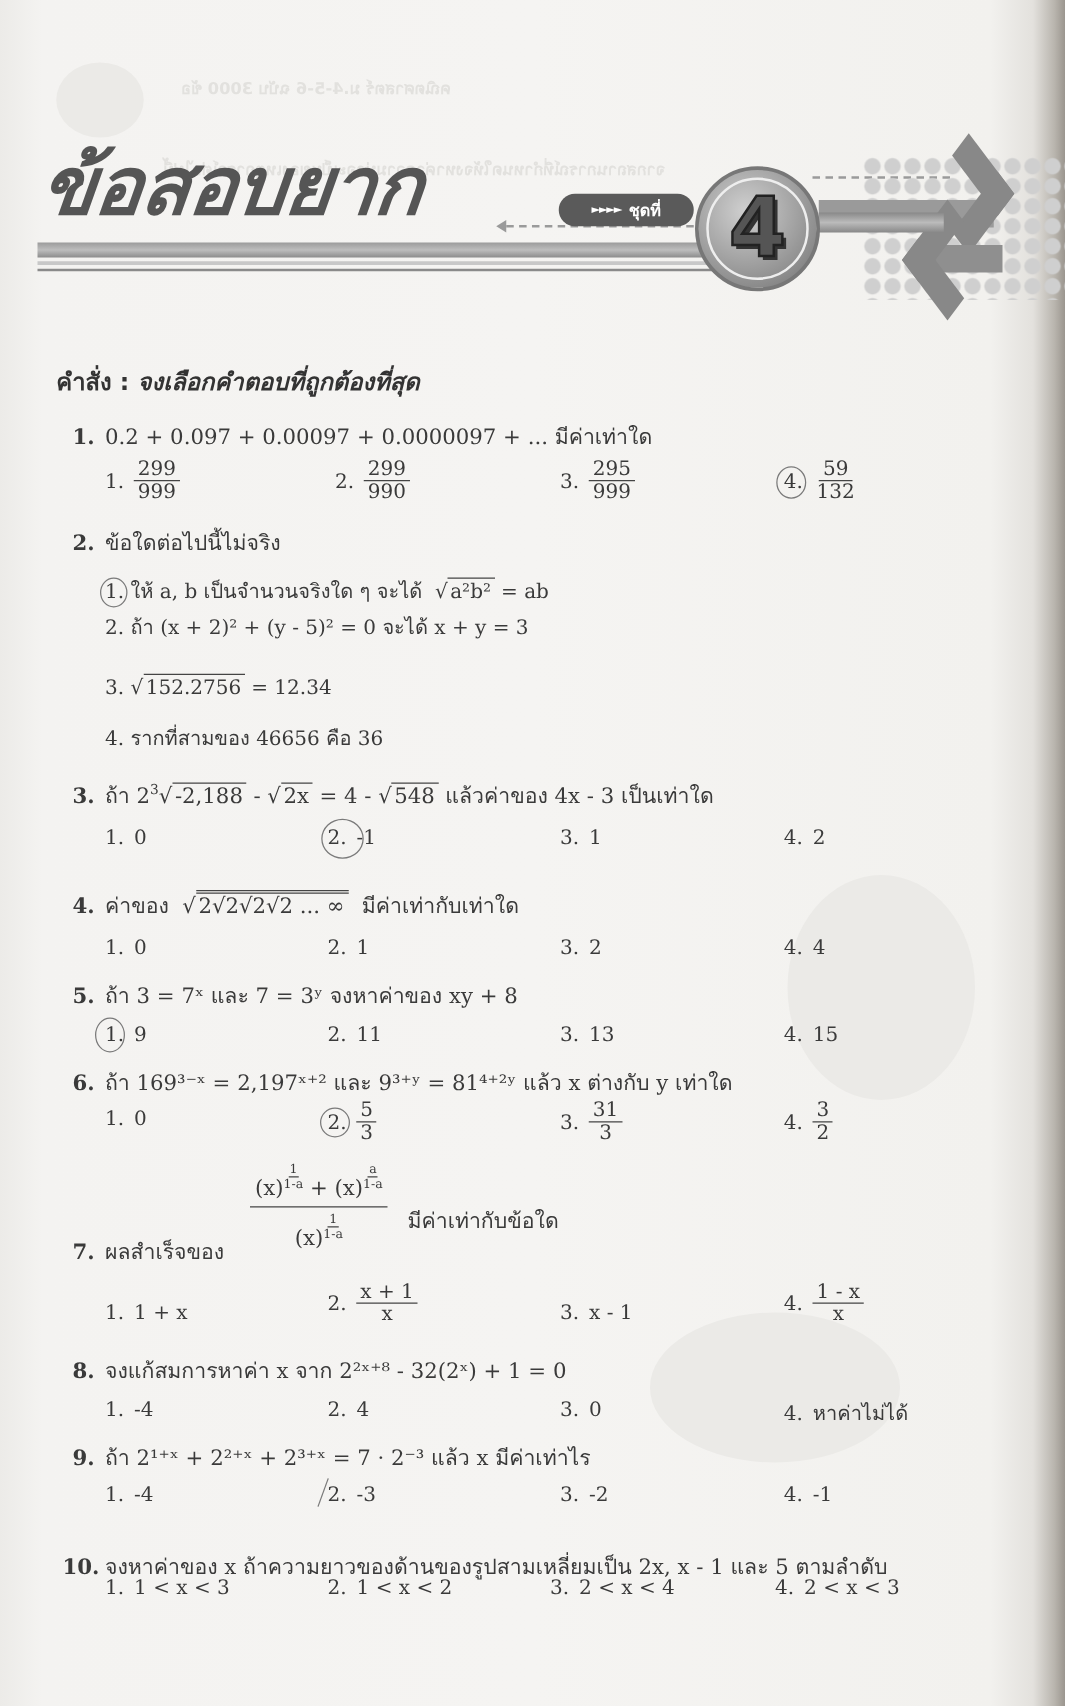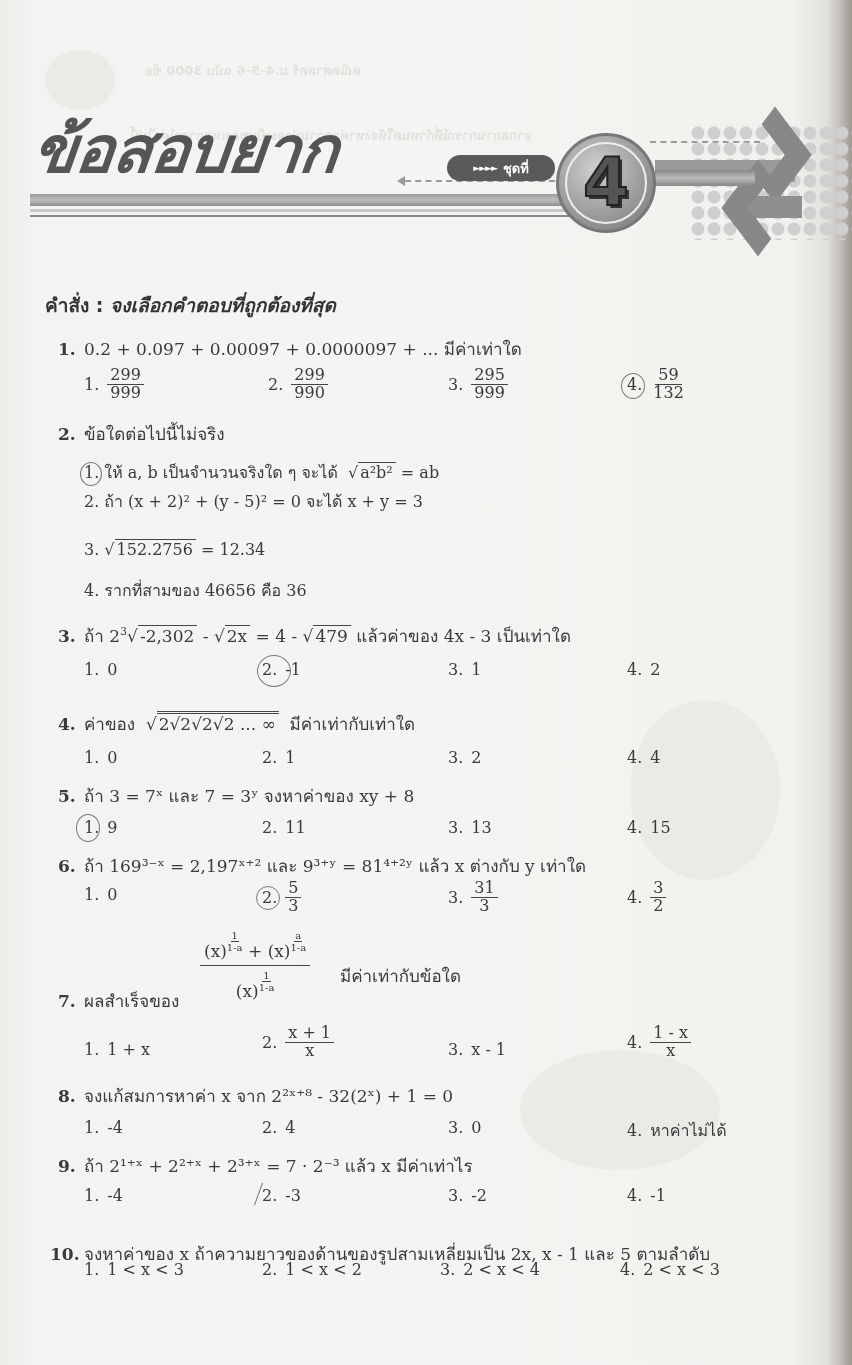--- a/index.html
+++ b/index.html
@@ -153,21 +153,21 @@
   <span>2.</span> <span>ถ้า (x + 2)² + (y - 5)² = 0 จะได้ x + y = 3</span>
 </div>
 <div class="sub" style="top:540px">
   <span>3.</span> <span class="rad"></span><span class="sqrt">152.2756</span> <span>= 12.34</span>
 </div>
 <div class="sub" style="top:578px">
   <span>4.</span> <span>รากที่สามของ 46656 คือ 36</span>
 </div>
 
 <div class="q" style="top:622px">
-  <span class="num">3.</span><span>ถ้า 2</span><sup>3</sup><span class="rad"></span><span class="sqrt">-2,302</span> <span>-</span> <span class="rad"></span><span class="sqrt">2x</span> <span>= 4 -</span> <span class="rad"></span><span class="sqrt">479</span> <span>แล้วค่าของ 4x - 3 เป็นเท่าใด</span>
+  <span class="num">3.</span><span>ถ้า 2</span><sup>3</sup><span class="rad"></span><span class="sqrt">-2,188</span> <span>-</span> <span class="rad"></span><span class="sqrt">2x</span> <span>= 4 -</span> <span class="rad"></span><span class="sqrt">548</span> <span>แล้วค่าของ 4x - 3 เป็นเท่าใด</span>
 </div>
 <div class="opt" style="left:84px;top:660px">
     <span>1.</span>
     <span>0</span>
   </div>
 <div class="opt" style="left:262px;top:660px">
     <span>2.</span>
     <span>-1</span>
   </div>
 <div class="mark" style="left:257px;top:655px;width:32px;height:30px;"></div>
@@ -266,21 +266,21 @@
         <span>1-a</span>
       </span>
   </div>
   <div class="bot">
     <span>(x)</span><span class="mini">
         <span class="n">1</span>
         <span>1-a</span>
       </span>
   </div>
 </div>
-<div class="q" style="top:962px;left:340px"><span>มีค่าเท่ากับข้อใด</span></div>
+<div class="q" style="top:962px;left:326px"><span>มีค่าเท่ากับข้อใด</span></div>
 <div class="opt" style="left:84px;top:1040px">
     <span>1.</span>
     <span>1 + x</span>
   </div>
 <div class="opt" style="left:262px;top:1025px">
     <span>2.</span>
     <span class="frac">
       <span class="n">x + 1</span>
       <span class="d">x</span>
     </span>

